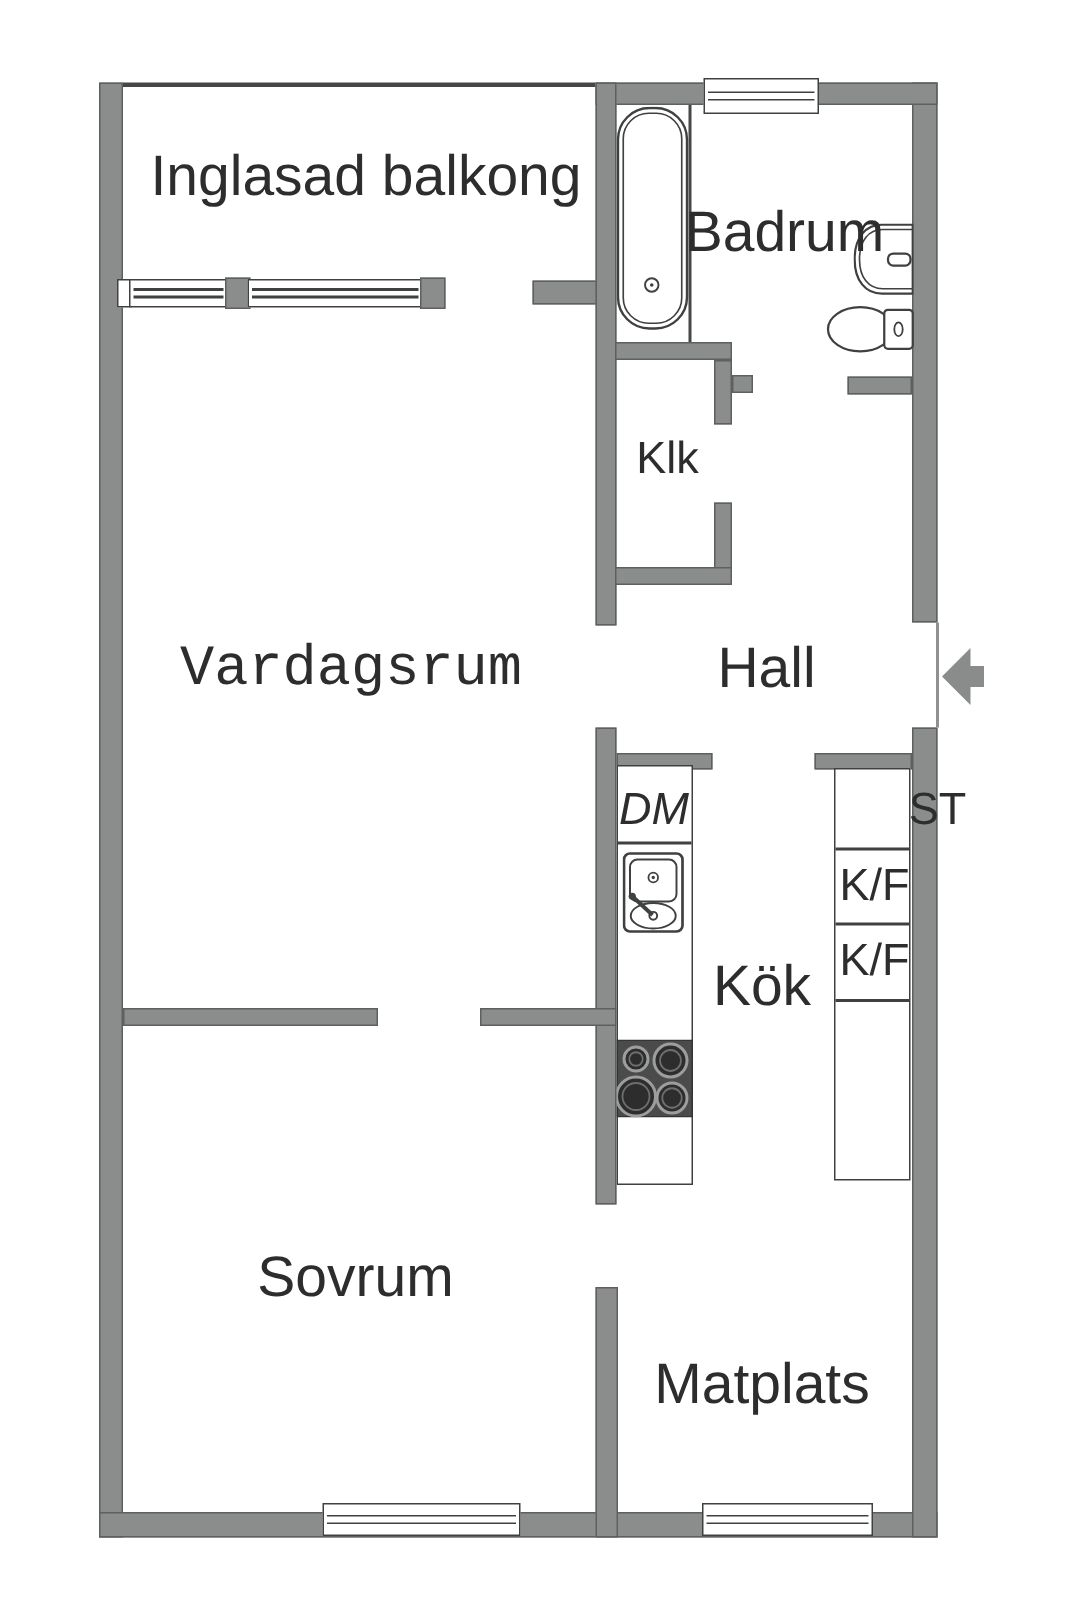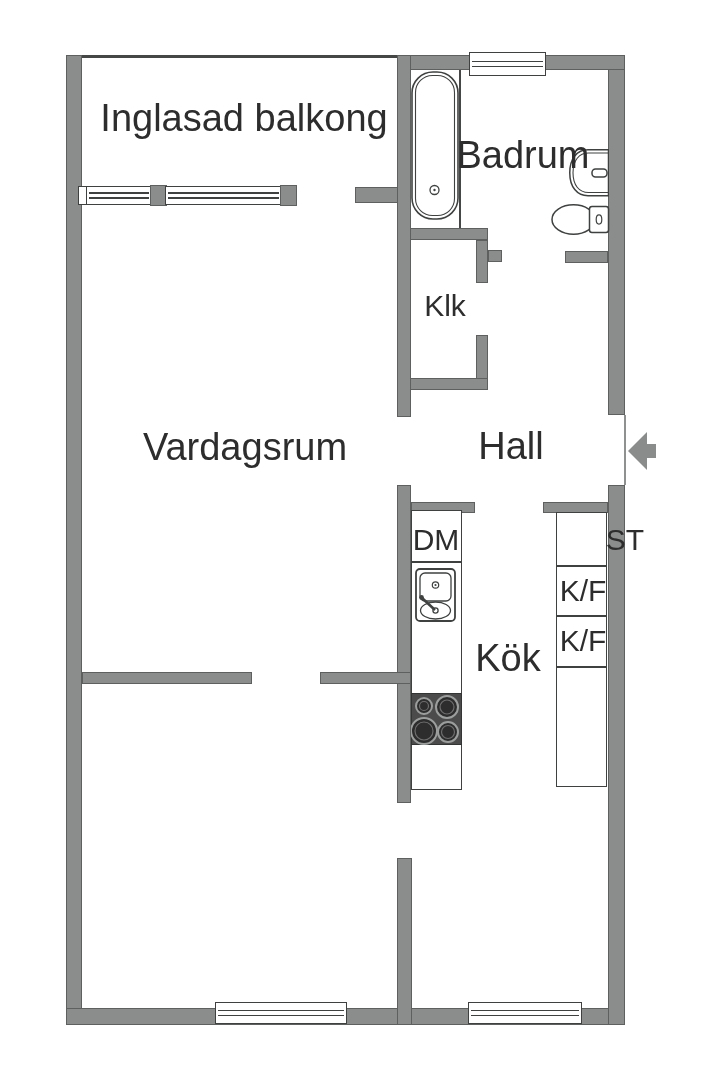--- a/index.html
+++ b/index.html
@@ -133,22 +133,24 @@
 
   <div class="unit" style="left:556px;top:512px;width:51px;height:275px;">
     <div class="divider" style="top:52px;"></div>
     <div class="divider" style="top:102px;"></div>
     <div class="divider" style="top:153px;"></div>
   </div>
 
   <div class="label" style="left:244px;top:118px;">Inglasad balkong</div>
   <div class="label" style="left:523px;top:155px;">Badrum</div>
   <div class="label small" style="left:445px;top:306px;">Klk</div>
-  <div class="label" style="left:245px;top:447px;">Vardagsrum</div>
+  <div class="label" style="left:234px;top:447px;font-family:Liberation Mono, monospace;">Vardagsrum</div>
   <div class="label" style="left:511px;top:446px;">Hall</div>
   <div class="label" style="left:508px;top:658px;">Kök</div>
+  <div class="label" style="left:237px;top:852px;">Sovrum</div>
+  <div class="label" style="left:508px;top:923px;">Matplats</div>
 
-  <div class="label small" style="left:436px;top:540px;">DM</div>
+  <div class="label small" style="left:436px;top:540px;font-style:italic;">DM</div>
   <div class="label small" style="left:581px;top:540px;margin-left:44px;">ST</div>
   <div class="label small" style="left:583px;top:591px;">K/F</div>
   <div class="label small" style="left:583px;top:641px;">K/F</div>
 
 </div>
 
 </body></html>

